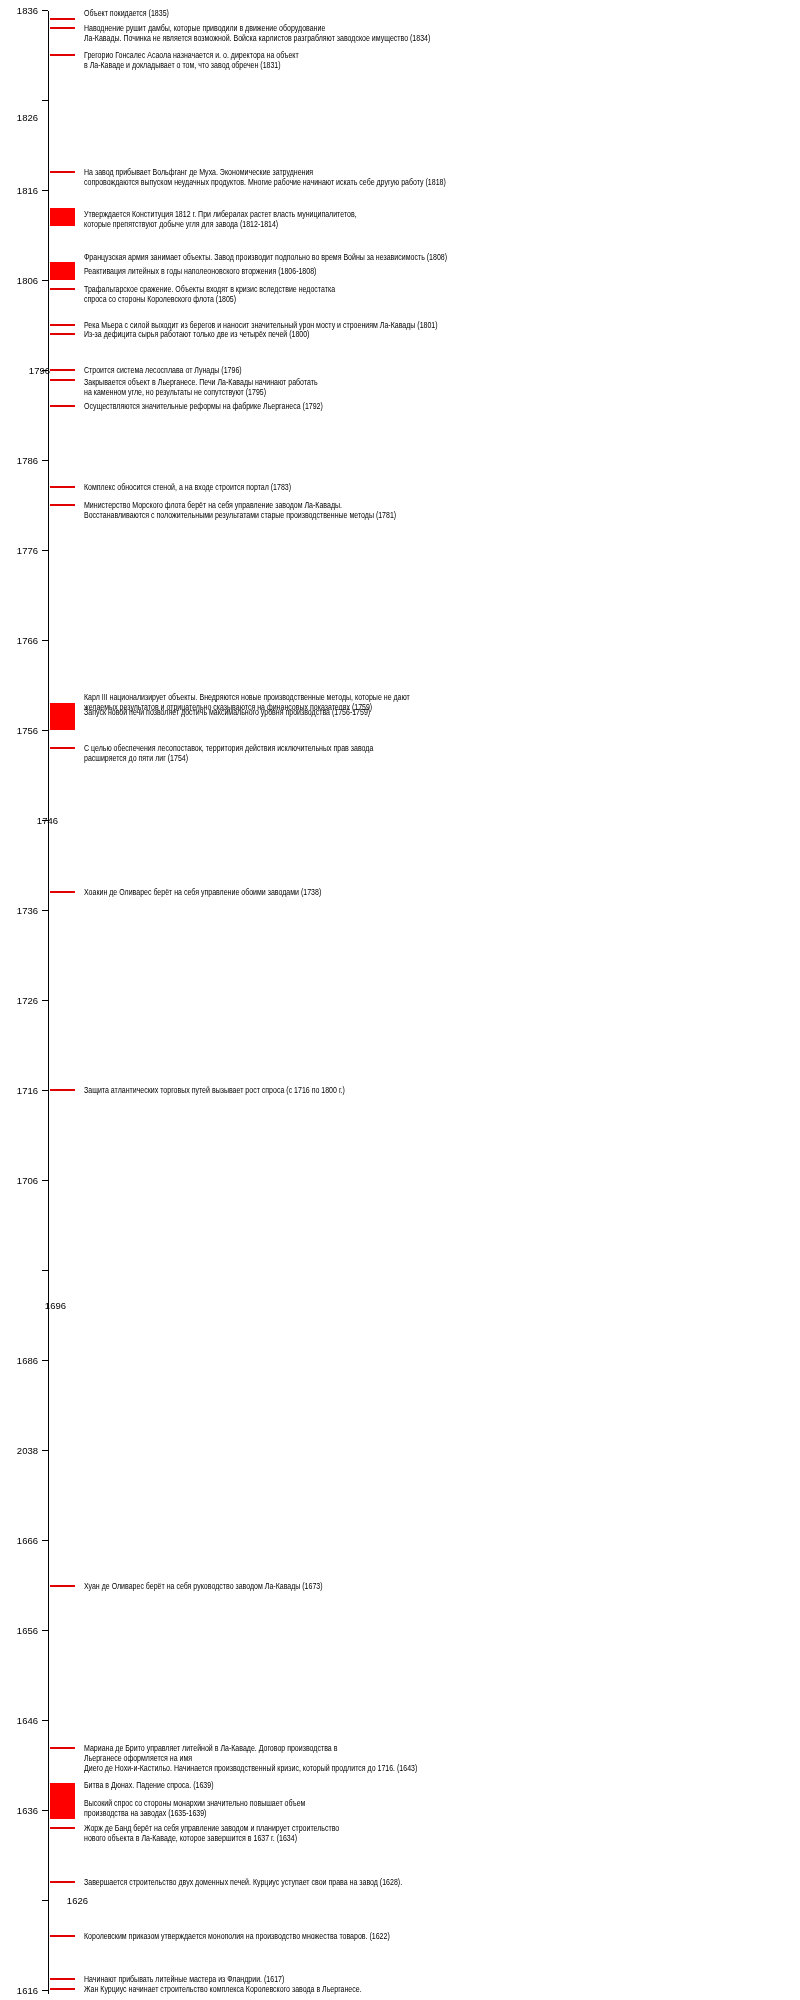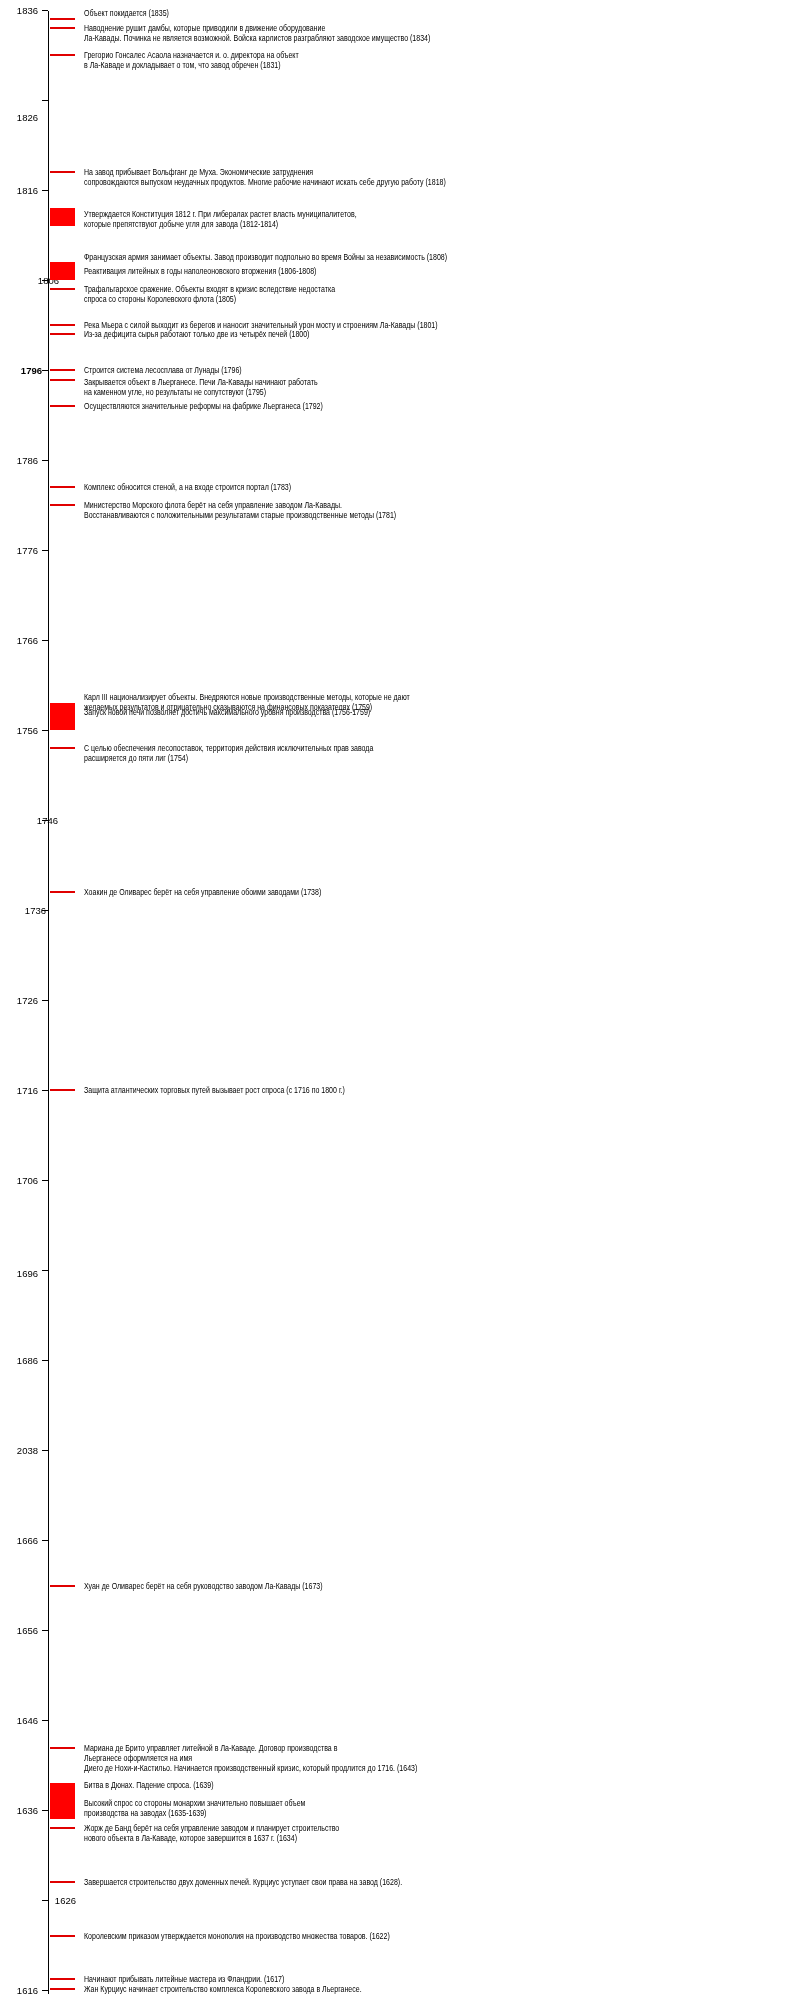--- a/index.html
+++ b/index.html
@@ -34,57 +34,57 @@
 
 <div id="canvas">
     <div class="spine" style="left: 48px; top: 11px; height: 1983px; background: rgb(0, 0, 0);"></div>
     <div class="ytick" style="left: 42px; top: 10px; width: 6px; background: rgb(0, 0, 0);"></div>
     <div class="ylabel" style="left: 0px; top: 5.5px; color: rgb(0, 0, 0);">1836</div>
     <div class="ytick" style="left: 42px; top: 100px; width: 6px; background: rgb(0, 0, 0);"></div>
     <div class="ylabel" style="left: 0px; top: 113px; color: rgb(0, 0, 0);">1826</div>
     <div class="ytick" style="left: 42px; top: 190px; width: 6px; background: rgb(0, 0, 0);"></div>
     <div class="ylabel" style="left: 0px; top: 185.5px; color: rgb(0, 0, 0);">1816</div>
     <div class="ytick" style="left: 42px; top: 280px; width: 6px; background: rgb(0, 0, 0);"></div>
-    <div class="ylabel" style="left: 0px; top: 275.5px; color: rgb(0, 0, 0); padding-left: 21px;">1806</div>
+    <div class="ylabel" style="left: 0px; top: 275.5px; color: rgb(0, 0, 0);">1806</div>
     <div class="ytick" style="left: 42px; top: 370px; width: 6px; background: rgb(0, 0, 0);"></div>
-    <div class="ylabel" style="left: 4px; top: 365.5px; color: rgb(0, 0, 0); font-weight: bold;">1796</div>
+    <div class="ylabel" style="left: 12px; top: 365.5px; color: rgb(0, 0, 0);">1796</div>
     <div class="ytick" style="left: 42px; top: 460px; width: 6px; background: rgb(0, 0, 0);"></div>
     <div class="ylabel" style="left: 0px; top: 455.5px; color: rgb(0, 0, 0);">1786</div>
     <div class="ytick" style="left: 42px; top: 550px; width: 6px; background: rgb(0, 0, 0);"></div>
     <div class="ylabel" style="left: 0px; top: 545.5px; color: rgb(0, 0, 0);">1776</div>
     <div class="ytick" style="left: 42px; top: 640px; width: 6px; background: rgb(0, 0, 0);"></div>
     <div class="ylabel" style="left: 0px; top: 635.5px; color: rgb(0, 0, 0);">1766</div>
     <div class="ytick" style="left: 42px; top: 730px; width: 6px; background: rgb(0, 0, 0);"></div>
     <div class="ylabel" style="left: 0px; top: 725.5px; color: rgb(0, 0, 0);">1756</div>
     <div class="ytick" style="left: 42px; top: 820px; width: 6px; background: rgb(0, 0, 0);"></div>
     <div class="ylabel" style="left: 0px; top: 815.5px; color: rgb(0, 0, 0); padding-left: 20px;">1746</div>
     <div class="ytick" style="left: 42px; top: 910px; width: 6px; background: rgb(0, 0, 0);"></div>
-    <div class="ylabel" style="left: 8px; top: 905.5px; color: rgb(0, 0, 0);">1736</div>
+    <div class="ylabel" style="left: 0px; top: 905.5px; color: rgb(0, 0, 0);">1736</div>
     <div class="ytick" style="left: 42px; top: 1000px; width: 6px; background: rgb(0, 0, 0);"></div>
     <div class="ylabel" style="left: 0px; top: 995.5px; color: rgb(0, 0, 0);">1726</div>
     <div class="ytick" style="left: 42px; top: 1090px; width: 6px; background: rgb(0, 0, 0);"></div>
     <div class="ylabel" style="left: 0px; top: 1085.5px; color: rgb(0, 0, 0); text-align: right;">1716</div>
     <div class="ytick" style="left: 42px; top: 1180px; width: 6px; background: rgb(0, 0, 0);"></div>
     <div class="ylabel" style="left: 0px; top: 1175.5px; color: rgb(0, 0, 0);">1706</div>
     <div class="ytick" style="left: 42px; top: 1270px; width: 6px; background: rgb(0, 0, 0);"></div>
-    <div class="ylabel" style="left: 0px; top: 1269px; color: rgb(0, 0, 0);">1696</div>
+    <div class="ylabel" style="left: 0px; top: 1301px; color: rgb(0, 0, 0); padding-left: 28px;">1696</div>
     <div class="ytick" style="left: 42px; top: 1360px; width: 6px; background: rgb(0, 0, 0);"></div>
     <div class="ylabel" style="left: 0px; top: 1355.5px; color: rgb(0, 0, 0);">1686</div>
     <div class="ytick" style="left: 42px; top: 1450px; width: 6px; background: rgb(0, 0, 0);"></div>
     <div class="ylabel" style="left: 0px; top: 1445.5px; color: rgb(0, 0, 0);">2038</div>
     <div class="ytick" style="left: 42px; top: 1540px; width: 6px; background: rgb(0, 0, 0);"></div>
     <div class="ylabel" style="left: 0px; top: 1535.5px; color: rgb(0, 0, 0);">1666</div>
     <div class="ytick" style="left: 42px; top: 1630px; width: 6px; background: rgb(0, 0, 0);"></div>
     <div class="ylabel" style="left: 0px; top: 1625.5px; color: rgb(0, 0, 0);">1656</div>
     <div class="ytick" style="left: 42px; top: 1720px; width: 6px; background: rgb(0, 0, 0);"></div>
     <div class="ylabel" style="left: 0px; top: 1715.5px; color: rgb(0, 0, 0);">1646</div>
     <div class="ytick" style="left: 42px; top: 1810px; width: 6px; background: rgb(0, 0, 0);"></div>
     <div class="ylabel" style="left: 0px; top: 1805.5px; color: rgb(0, 0, 0);">1636</div>
     <div class="ytick" style="left: 42px; top: 1900px; width: 6px; background: rgb(0, 0, 0);"></div>
-    <div class="ylabel" style="left: 4px; top: 1895.5px; color: rgb(0, 0, 0); padding-left: 34px;">1626</div>
+    <div class="ylabel" style="left: 16px; top: 1895.5px; color: rgb(0, 0, 0); padding-left: 34px;">1626</div>
     <div class="ytick" style="left: 42px; top: 1990px; width: 6px; background: rgb(0, 0, 0);"></div>
     <div class="ylabel" style="left: 0px; top: 1985.5px; color: rgb(0, 0, 0);">1616</div>
     <div class="evline" style="top: 18px; background: rgb(224, 0, 0);"></div>
     <div class="evlabel" style="top: 8px; color: rgb(0, 0, 0);">Объект покидается (1835)</div>
     <div class="evline" style="top: 27px; background: rgb(224, 0, 0);"></div>
     <div class="evlabel" style="top: 23px; color: rgb(0, 0, 0);">Наводнение рушит дамбы, которые приводили в движение оборудование
 Ла-Кавады. Починка не является возможной. Войска карлистов разграбляют заводское имущество (1834)</div>
     <div class="evline" style="top: 54px; background: rgb(224, 0, 0);"></div>
     <div class="evlabel" style="top: 50px; color: rgb(0, 0, 0);">Грегорио Гонсалес Асаола назначается и. о. директора на объект
 в Ла-Каваде и докладывает о том, что завод обречен (1831)</div>

